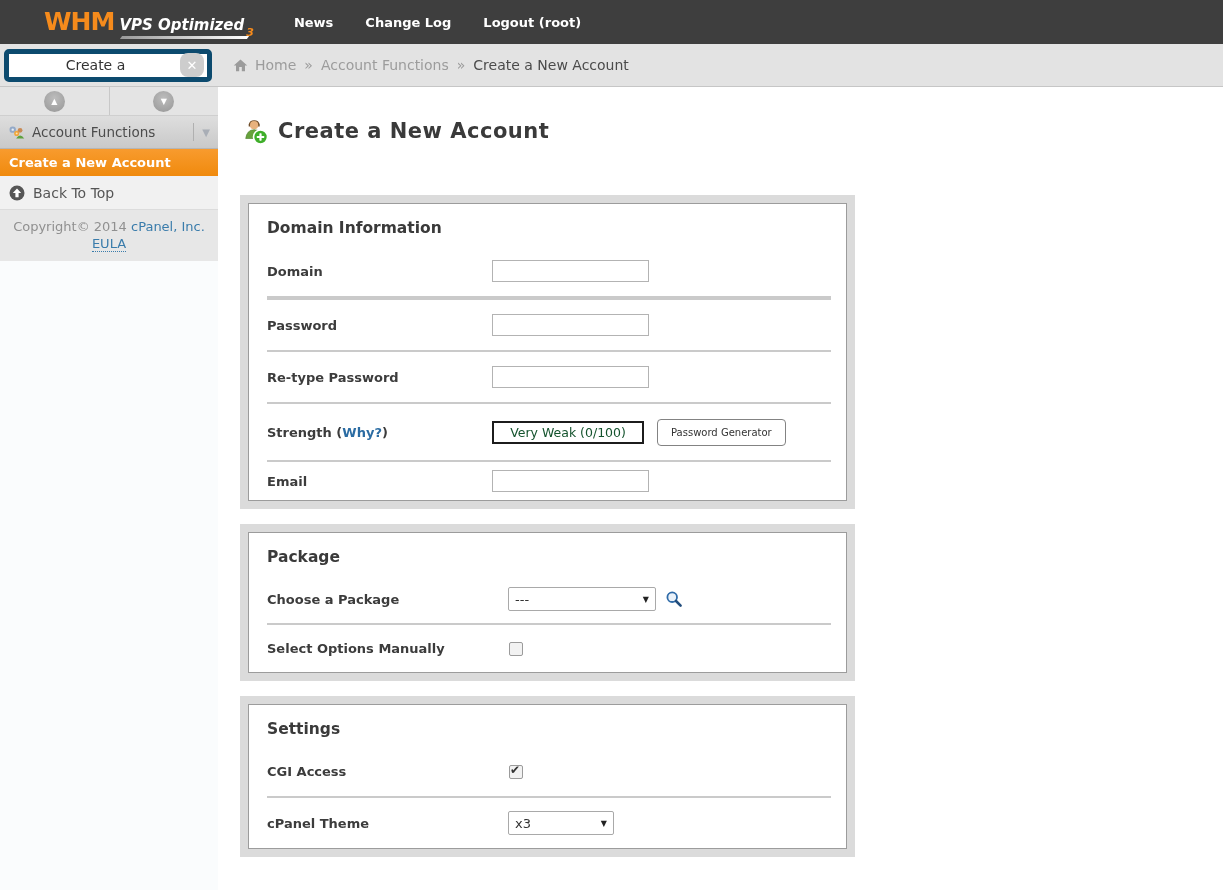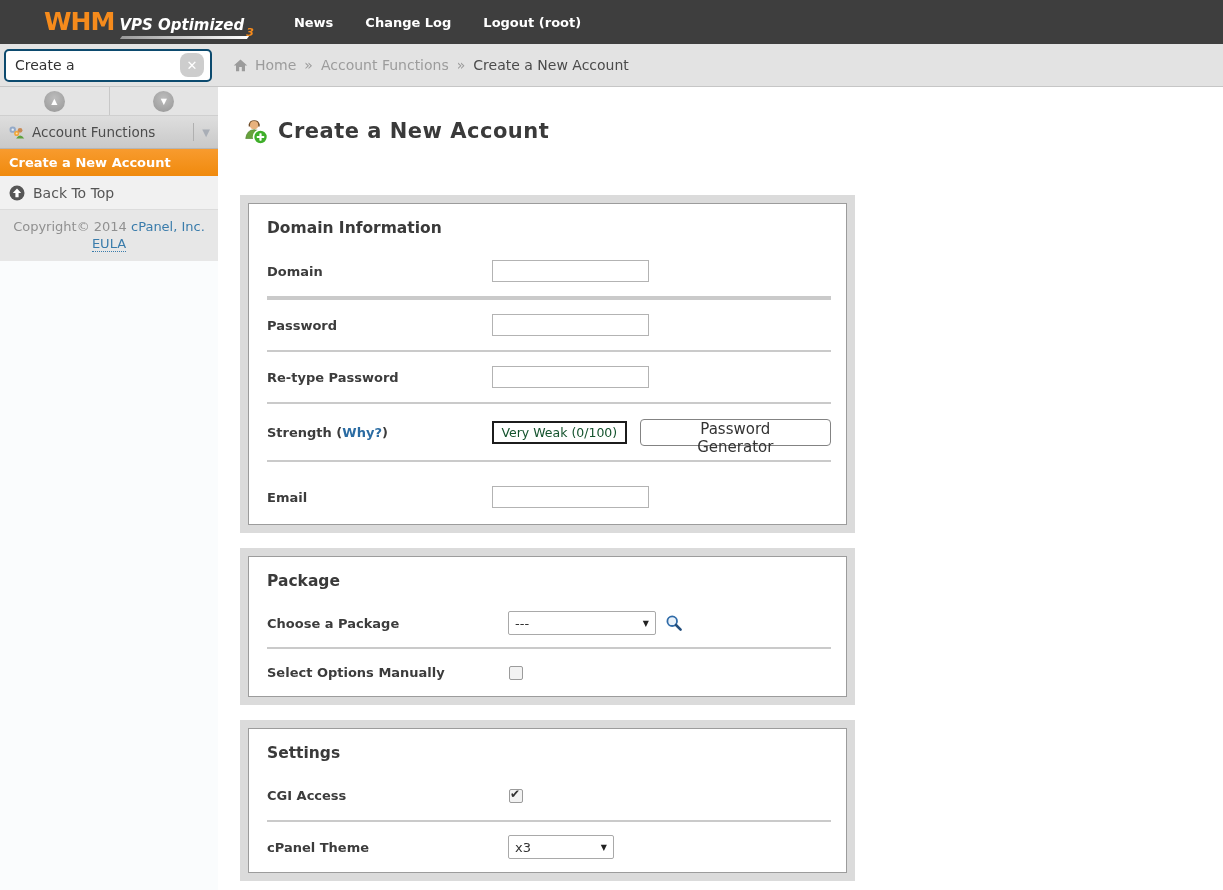--- a/index.html
+++ b/index.html
@@ -17,23 +17,23 @@
   .logo-version { color:#f68b1c; font-size:11px; font-weight:bold; font-style:italic;
     margin-left:2px; position:relative; top:6px; }
   .topnav { display:flex; margin-left:40px; }
   .topnav a { color:#fff; font-size:13px; font-weight:bold; text-decoration:none;
     margin-right:32px; cursor:pointer; }
 
   
   .toolbar { height:43px; background:#e3e3e3; border-bottom:1px solid #c6c6c6;
     display:flex; align-items:center; }
   .search-cell { width:218px; position:relative; display:flex; align-items:center; }
-  .search-input { width:208px; height:33px; margin-left:4px; border:2px solid #0c4a6e;
+  .search-input { width:208px; height:33px; margin-left:4px; border:5px solid #0c4a6e;
     border-radius:5px; padding:0 34px 0 9px; font-size:14px; color:#333;
-    font-family:inherit; outline:none; background:#fff; }
+    font-family:inherit; outline:none; background:#fff;text-align:center; }
   .search-clear { position:absolute; right:14px; top:50%; transform:translateY(-50%);
     width:24px; height:24px; border-radius:8px; background:#cdcdcd; color:#fff;
     font-size:13px; font-weight:bold; display:flex; align-items:center;
     justify-content:center; cursor:pointer; }
   .breadcrumb { display:flex; align-items:center; margin-left:15px; font-size:14px;
     color:#9c9c9c; }
   .breadcrumb .home-ic { margin-right:7px; display:flex; }
   .crumb { color:#9c9c9c; text-decoration:none; cursor:pointer; }
   .crumb-sep { margin:0 8px; }
   .crumb-current { color:#4b4b4b; }
@@ -70,30 +70,30 @@
   .page-head { display:flex; align-items:center; margin-bottom:50px; }
   .page-title { font-size:21px; font-weight:bold; color:#3a3a3a; letter-spacing:0.5px;
     margin-left:9px; }
 
   .panel-frame { width:615px; background:#dbdbdb; padding:8px; margin-bottom:15px; }
   .panel { background:#fff; border:1px solid #9c9c9c; }
   .panel-title { font-size:15.5px; font-weight:bold; color:#3a3a3a;
     padding:15px 18px 5px; height:42px; }
   .form-row { display:flex; align-items:center; height:50px; padding:0 15px 0 18px; }
   .form-row.tall { height:56px;align-items:center; }
-  .form-row.med { height:54px;margin-top:8px; }
+  .form-row.med { height:38px; }
   .row-label { width:225px; flex-shrink:0; font-size:13px; font-weight:bold; color:#3c3c3c; }
   .row-divider { height:2px; background:#cacaca; margin:0 15px 0 18px; }
   .txt-input { width:157px; height:22px; border:1px solid #b3b3b3; font-size:13px;
     padding:0 4px; font-family:inherit; color:#333; outline:none; background:#fff; }
   .why-link { color:#2b6ca3; text-decoration:none; cursor:pointer; }
   .strength-box { width:152px; height:23px; border:2px solid #1c1c1c; background:#fff;
     display:flex; align-items:center; justify-content:center; font-size:12.5px; color:#14532d; }
-  .pwgen-btn { margin-left:13px; height:27px; padding:0 28px; background:#fff;
-    border:1px solid #838383; border-radius:4px; font-size:15px; color:#333;
+  .pwgen-btn { margin-left:13px; height:27px; padding:0 13px; background:#fff;
+    border:1px solid #838383; border-radius:4px; font-size:10px; color:#333;
     font-family:inherit; cursor:pointer; }
   .fake-select { margin-left:16px; width:148px; height:24px; border:1px solid #a9a9a9;
     border-radius:2px; background:#fff; display:flex; align-items:center;
     padding:0 6px; font-size:13px; color:#333; cursor:pointer; }
   .fake-select .sel-val { flex:1; }
   .fake-select .sel-caret { font-size:8px; color:#222; }
   .fake-select.small { width:106px; }
   .mag { margin-left:9px; cursor:pointer; display:flex; }
   .checkbox { margin-left:17px; width:14px; height:14px; border:1px solid #9b9b9b;
     border-radius:2px; background:#f2f2f2; position:relative; cursor:pointer; }

